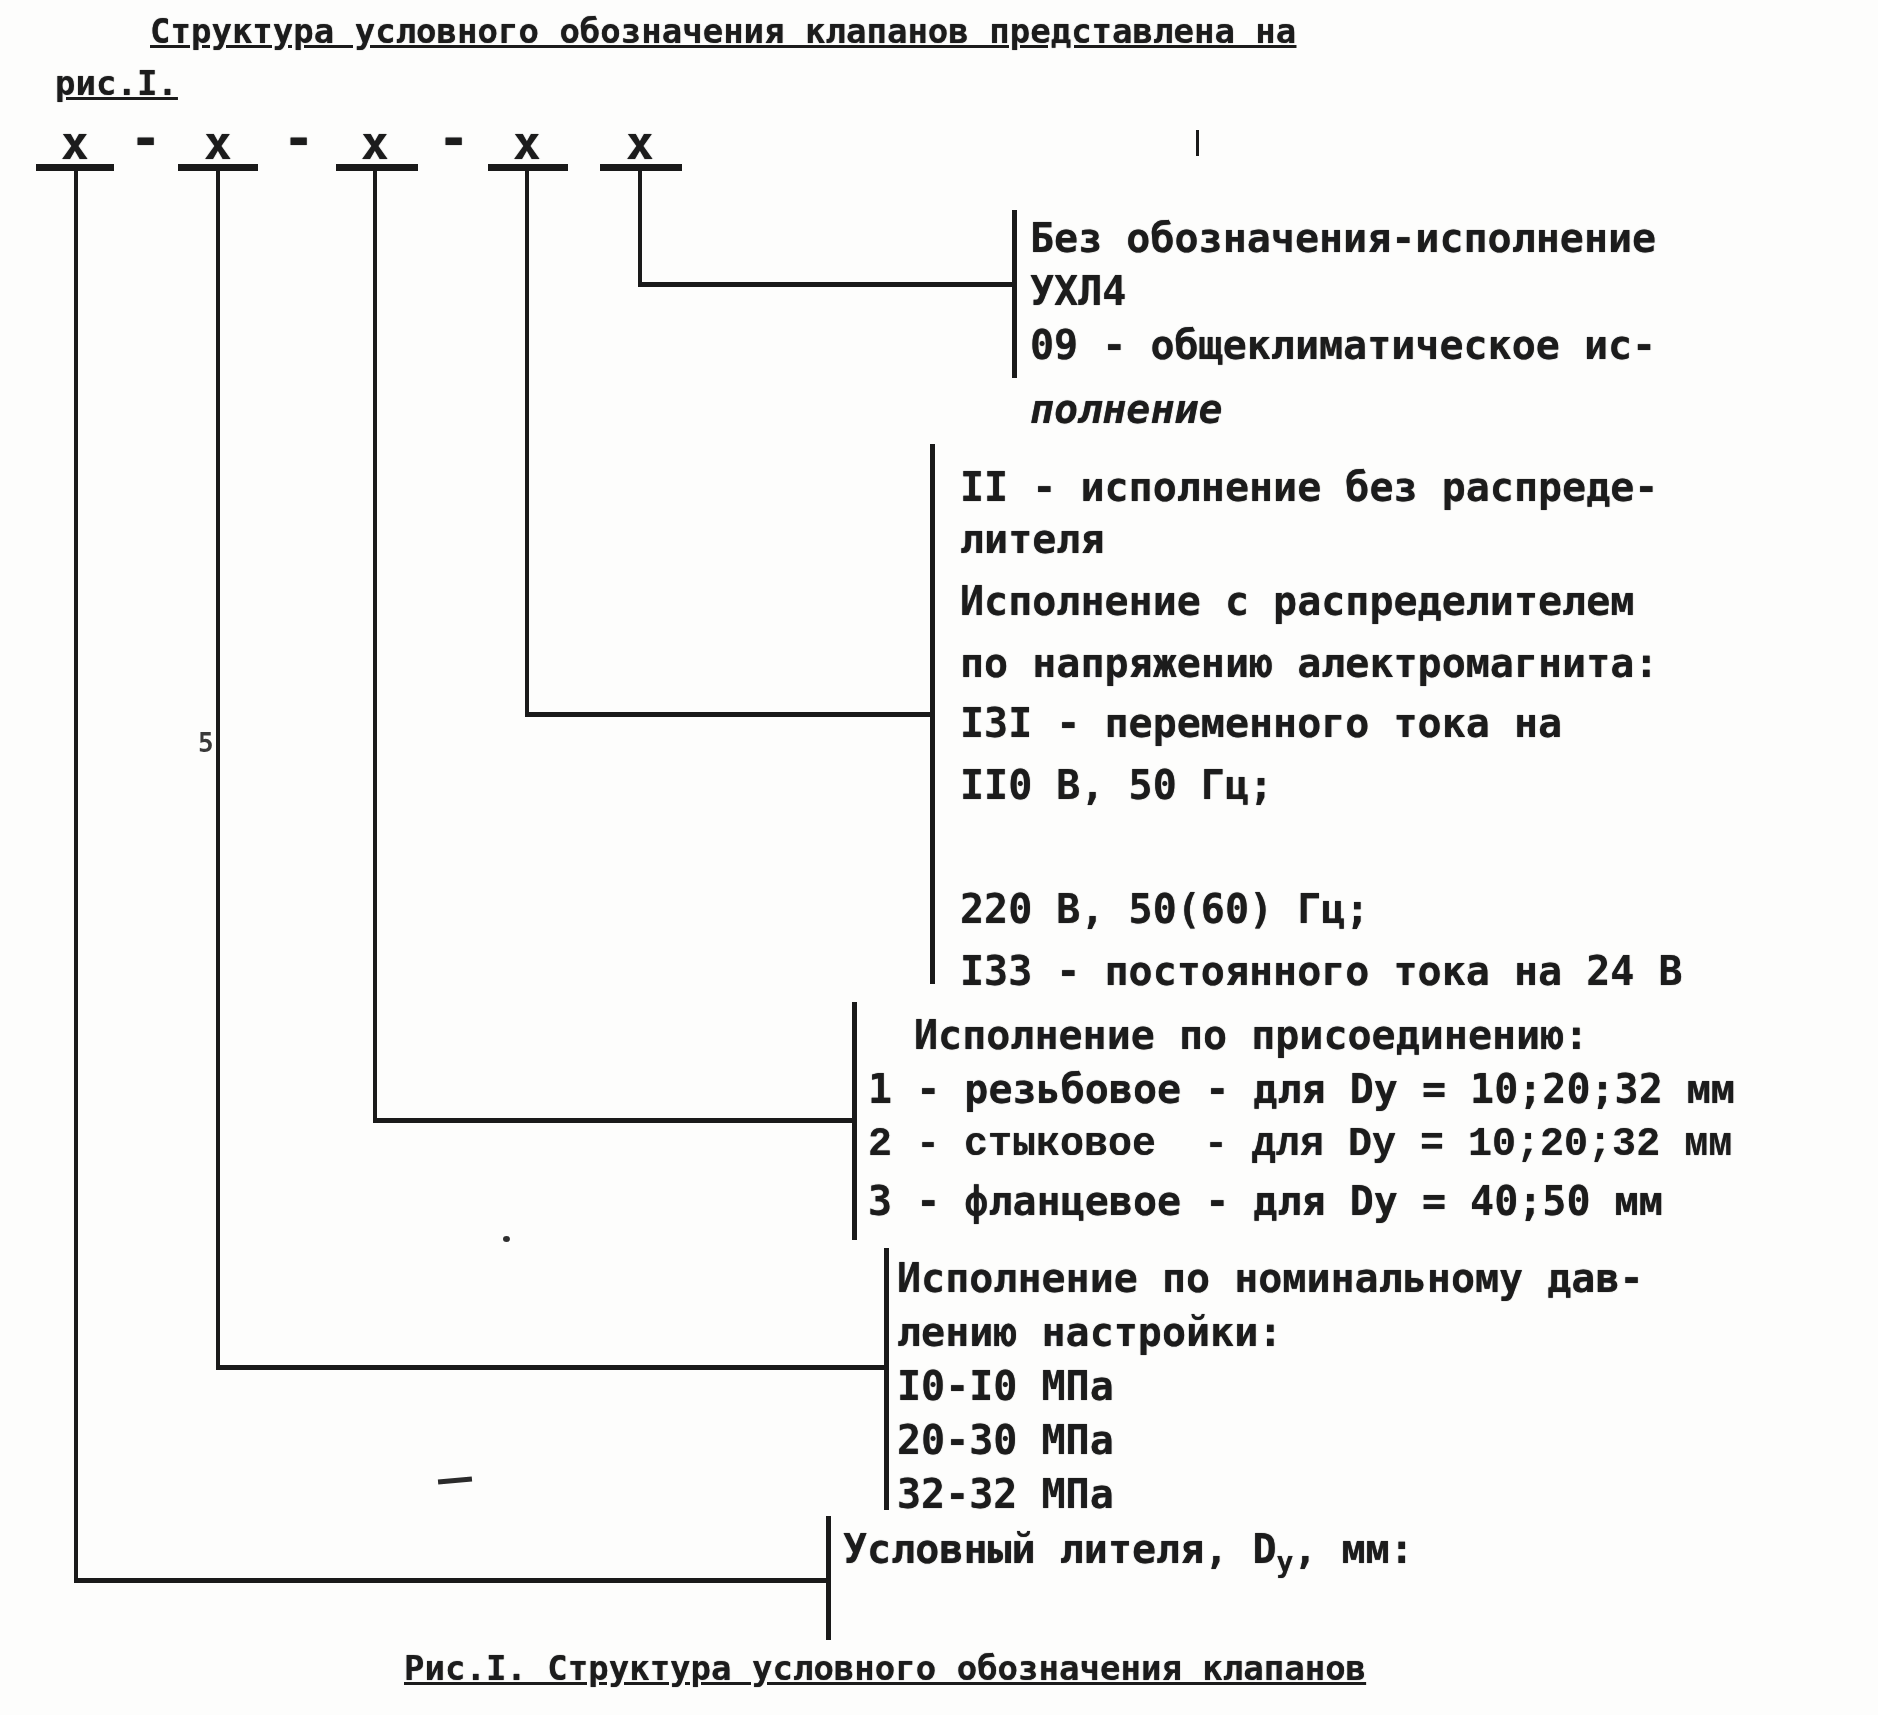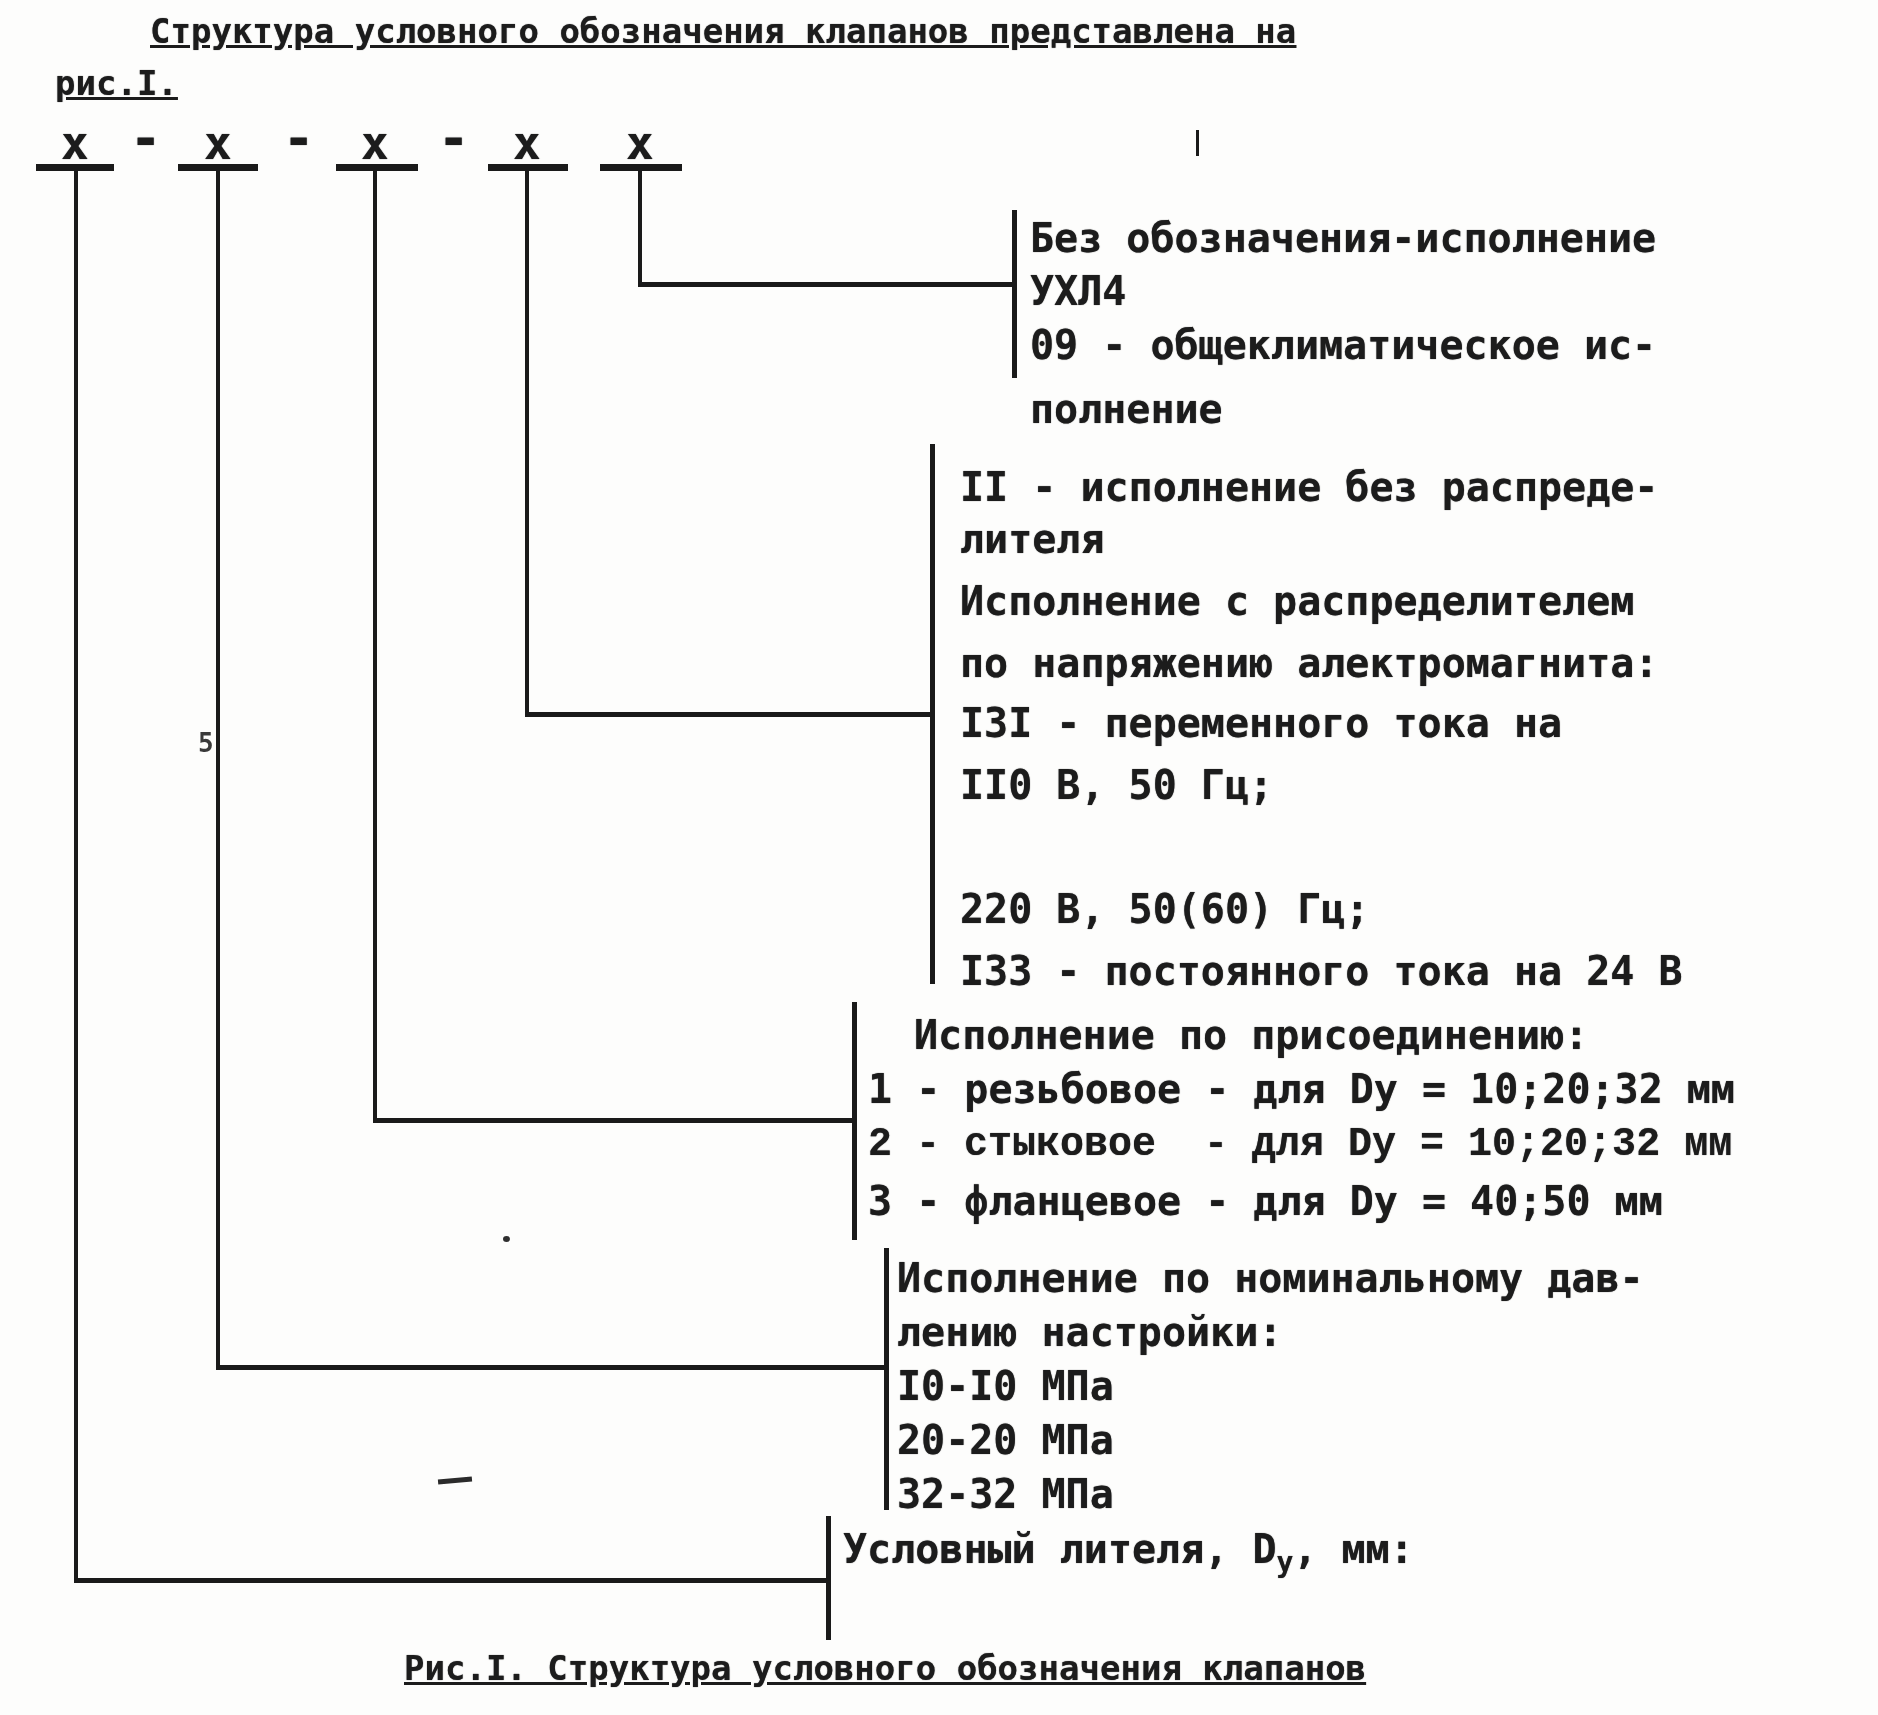--- a/index.html
+++ b/index.html
@@ -88,40 +88,40 @@
 
   <div class="bar" style="left:1012px; top:210px;  height:168px;"></div>
   <div class="bar" style="left:930px;  top:444px;  height:540px;"></div>
   <div class="bar" style="left:852px;  top:1002px; height:238px;"></div>
   <div class="bar" style="left:884px;  top:1248px; height:262px;"></div>
   <div class="bar" style="left:826px;  top:1516px; height:124px;"></div>
 
   <div class="line" style="left:1030px; top:215px;">Без обозначения-исполнение</div>
   <div class="line" style="left:1030px; top:268px;">УХЛ4</div>
   <div class="line" style="left:1030px; top:322px;">09 - общеклиматическое ис-</div>
-  <div class="line" style="left:1030px; top:386px;">полнение</div>
+  <div class="line" style="left:1030px; top:386px;font-style:italic;">полнение</div>
 
   <div class="line" style="left:960px; top:452px;margin-top:12px;">II - исполнение без распреде-</div>
   <div class="line" style="left:960px; top:516px;">лителя</div>
   <div class="line" style="left:960px; top:578px;">Исполнение с распределителем</div>
   <div class="line" style="left:960px; top:640px;">по напряжению алектромагнита:</div>
   <div class="line" style="left:960px; top:700px;">I3I - переменного тока на</div>
   <div class="line" style="left:960px; top:762px;">II0 В, 50 Гц;</div>
   <div class="line" style="left:960px; top:886px;">220 В, 50(60) Гц;</div>
   <div class="line" style="left:960px; top:948px;">I33 - постоянного тока на 24 В</div>
 
   <div class="line" style="left:868px; top:1012px;margin-left:46px;">Исполнение по присоединению:</div>
   <div class="line" style="left:868px; top:1066px;">1 - резьбовое - для Dy = 10;20;32 мм</div>
   <div class="line" style="left:868px; top:1122px;font-family:Liberation Mono, monospace;">2 - стыковое  - для Dy = 10;20;32 мм</div>
   <div class="line" style="left:868px; top:1178px;">3 - фланцевое - для Dy = 40;50 мм</div>
 
   <div class="line" style="left:897px; top:1255px;">Исполнение по номинальному дав-</div>
   <div class="line" style="left:897px; top:1309px;">лению настройки:</div>
   <div class="line" style="left:897px; top:1363px;">I0-I0 МПа</div>
-  <div class="line" style="left:897px; top:1417px;">20-20 МПа</div>
+  <div class="line" style="left:897px; top:1417px;">20-30 МПа</div>
   <div class="line" style="left:897px; top:1471px;">32-32 МПа</div>
 
   <div class="line" style="left:843px; top:1526px;"><span>Условный лителя, D</span><span class="sub">у</span><span>, мм:</span></div>
 
   <div class="line title" style="left:404px; top:1645px;">Рис.I. Структура условного обозначения клапанов</div>
 
   <div class="mark" style="left:1196px; top:130px; width:3px; height:26px;"></div>
   <span class="artifact-text" style="left:198px; top:728px;">5</span>
   <div class="mark" style="left:438px; top:1478px; width:34px; height:5px; transform:rotate(-5deg); background:#2b2b2b;"></div>
   <div class="mark" style="left:503px; top:1236px; width:7px; height:6px; border-radius:50%; background:#2f2f2f;"></div>

